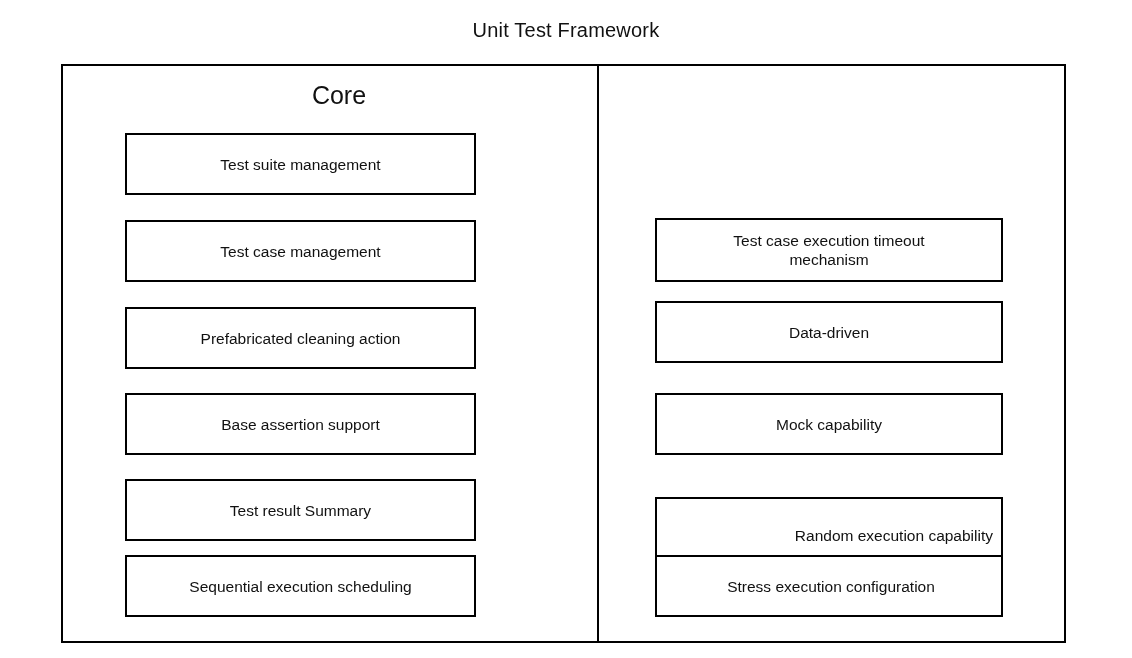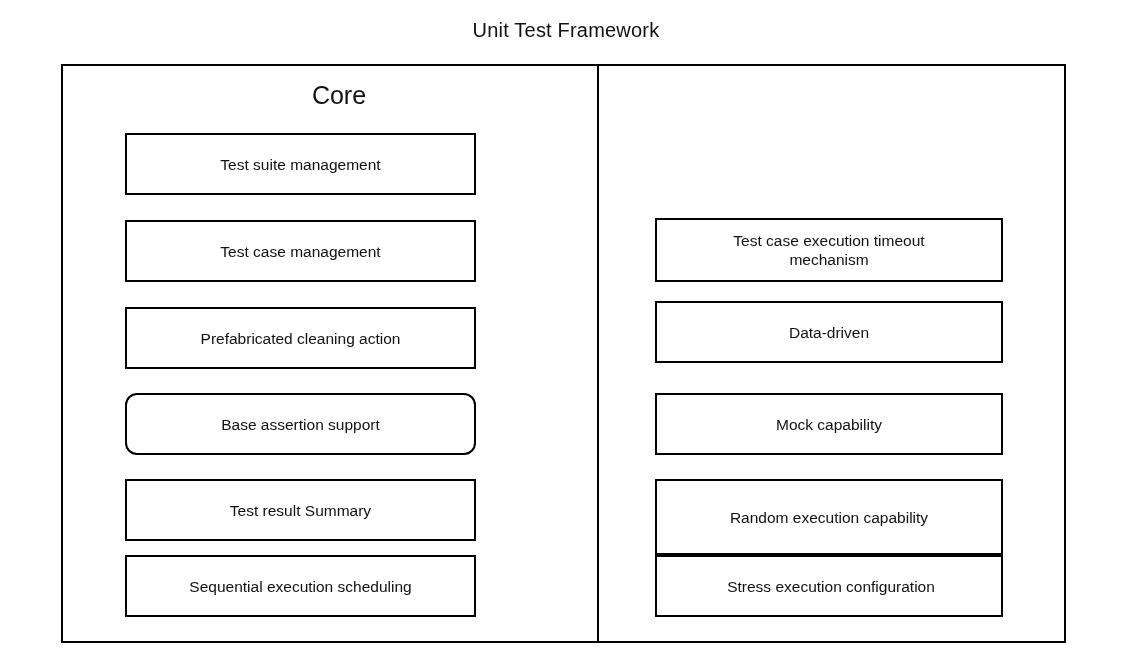--- a/index.html
+++ b/index.html
@@ -126,21 +126,21 @@
       <div class="items">
         <div class="item-box" style="top:67px;height:62px;">
           <span class="item-label">Test suite management</span>
         </div>
         <div class="item-box" style="top:154px;height:62px;">
           <span class="item-label">Test case management</span>
         </div>
         <div class="item-box" style="top:241px;height:62px;">
           <span class="item-label">Prefabricated cleaning action</span>
         </div>
-        <div class="item-box" style="top:327px;height:62px;border-radius:12px;">
+        <div class="item-box" style="top:327px;height:62px;">
           <span class="item-label">Base assertion support</span>
         </div>
         <div class="item-box" style="top:413px;height:62px;">
           <span class="item-label">Test result Summary</span>
         </div>
         <div class="item-box" style="top:489px;height:62px;">
           <span class="item-label">Sequential execution scheduling</span>
         </div>
       </div>
     </div>
@@ -150,21 +150,21 @@
         <div class="item-box" style="top:152px;height:64px;">
           <span class="item-label">Test case execution timeout
 mechanism</span>
         </div>
         <div class="item-box" style="top:235px;height:62px;">
           <span class="item-label">Data-driven</span>
         </div>
         <div class="item-box" style="top:327px;height:62px;">
           <span class="item-label">Mock capability</span>
         </div>
-        <div class="item-box" style="top:413px;height:76px;">
+        <div class="item-box" style="top:431px;height:76px;justify-content:flex-end;">
           <span class="item-label">Random execution capability</span>
         </div>
         <div class="item-box" style="top:489px;height:62px;padding-left:12px;">
           <span class="item-label">Stress execution configuration</span>
         </div>
       </div>
     </div>
 
   </div>
 </div>

